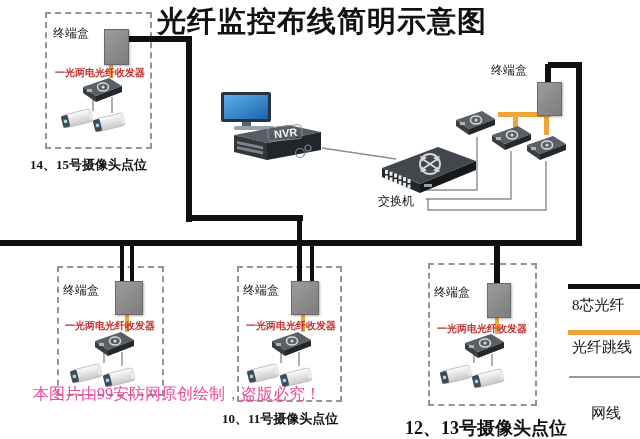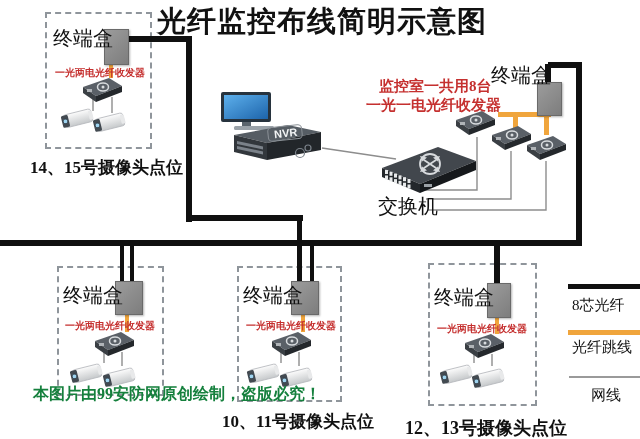--- a/index.html
+++ b/index.html
@@ -7,25 +7,25 @@
          font-family:"Liberation Serif","DejaVu Serif",serif;}
   
   .l-black{position:absolute;background:#101010;z-index:2;}
   
   .l-orange{position:absolute;background:#f0a53c;z-index:2;}
   
   .l-gray{position:absolute;background:#9a9a9a;z-index:2;}
   .dashed{position:absolute;border:2px dashed #8f959b;z-index:1;}
   .tbox{position:absolute;background:linear-gradient(135deg,#9c9c9c,#7d7d7d);
         border:1px solid #6a6a6a;box-shadow:1px 1px 2px rgba(0,0,0,.3);z-index:3;}
-  .lbl{position:absolute;color:#111;font-size:20px;z-index:5;white-space:nowrap;}
-  .cap{position:absolute;color:#111;font-size:17px;font-weight:bold;z-index:5;white-space:nowrap;}
+  .lbl{position:absolute;color:#111;font-size:12px;z-index:5;white-space:nowrap;}
+  .cap{position:absolute;color:#111;font-size:13px;font-weight:bold;z-index:5;white-space:nowrap;}
   .red-note{position:absolute;color:#c5302f;font-size:15px;font-weight:bold;z-index:1;white-space:nowrap;}
   .red-sm{position:absolute;color:#c5302f;font-size:10px;font-weight:bold;z-index:5;white-space:nowrap;}
-  .copyright{position:absolute;color:#15803d;font-size:16px;font-weight:bold;z-index:6;white-space:nowrap;}
+  .copyright{position:absolute;color:#ec4899;font-size:16px;font-weight:normal;z-index:6;white-space:nowrap;}
   #title{position:absolute;left:0;top:2px;width:644px;text-align:center;color:#111;
          font-size:29px;font-weight:600;letter-spacing:1px;z-index:5;}
   svg.dev{position:absolute;z-index:4;}
   svg#netlines{position:absolute;left:0;top:0;z-index:1;}
   .legend-lbl{position:absolute;color:#111;font-size:15px;z-index:5;white-space:nowrap;}
 </style>
 </head>
 <body>
 
 <div id="stage">
@@ -72,22 +72,20 @@
   <div class="l-black" style="left:310px;top:246px;width:4px;height:37px"></div>
   <div class="l-black" style="left:494px;top:246px;width:6px;height:40px"></div>
   <div class="l-black" style="left:576px;top:62px;width:6px;height:184px"></div>
   <div class="l-black" style="left:548px;top:62px;width:34px;height:6px"></div>
   <div class="l-black" style="left:545px;top:64px;width:6px;height:20px"></div>
 
   <div class="l-orange" style="left:498px;top:112px;width:53px;height:5px"></div>
   <div class="l-orange" style="left:513px;top:116px;width:5px;height:13px"></div>
   <div class="l-orange" style="left:544px;top:116px;width:5px;height:19px"></div>
 
-  <div class="red-note" style="left:379px;top:77px;z-index:5">监控室一共用8台</div>
-  <div class="red-note" style="left:366px;top:96px;z-index:5">一光一电光纤收发器</div>
   <div class="lbl" style="left:491px;top:62px">终端盒</div>
   <div class="tbox" style="left:537px;top:82px;width:23px;height:32px"></div>
 
   <svg class="dev" style="left:219px;top:91px" width="60" height="40" viewBox="0 0 60 40">
     <rect x="2" y="1" width="50" height="30" rx="2" fill="#27333e"></rect>
     <rect x="5" y="4" width="44" height="24" fill="url(#scrGrad)"></rect>
     <rect x="23" y="31" width="9" height="4" fill="#5a646d"></rect>
     <rect x="15" y="35" width="40" height="4" rx="1.5" fill="#9aa2a9"></rect>
   </svg>
 
@@ -289,15 +287,15 @@
   </svg>
   <div class="cap" style="left:405px;top:416px;font-size:18px">12、13号摄像头点位</div>
 
   <div class="copyright" style="left:33px;top:384px">本图片由99安防网原创绘制，盗版必究！</div>
 
   <div class="l-black" style="left:568px;top:284px;width:72px;height:5px"></div>
   <div class="legend-lbl" style="left:572px;top:296px">8芯光纤</div>
   <div class="l-orange" style="left:568px;top:330px;width:72px;height:5px"></div>
   <div class="legend-lbl" style="left:572px;top:338px">光纤跳线</div>
   <div class="l-gray" style="left:569px;top:376px;width:71px;height:2px"></div>
-  <div class="legend-lbl" style="left:591px;top:386px">网线</div>
+  <div class="legend-lbl" style="left:591px;top:404px">网线</div>
 
 </div>
 
 </body></html>

